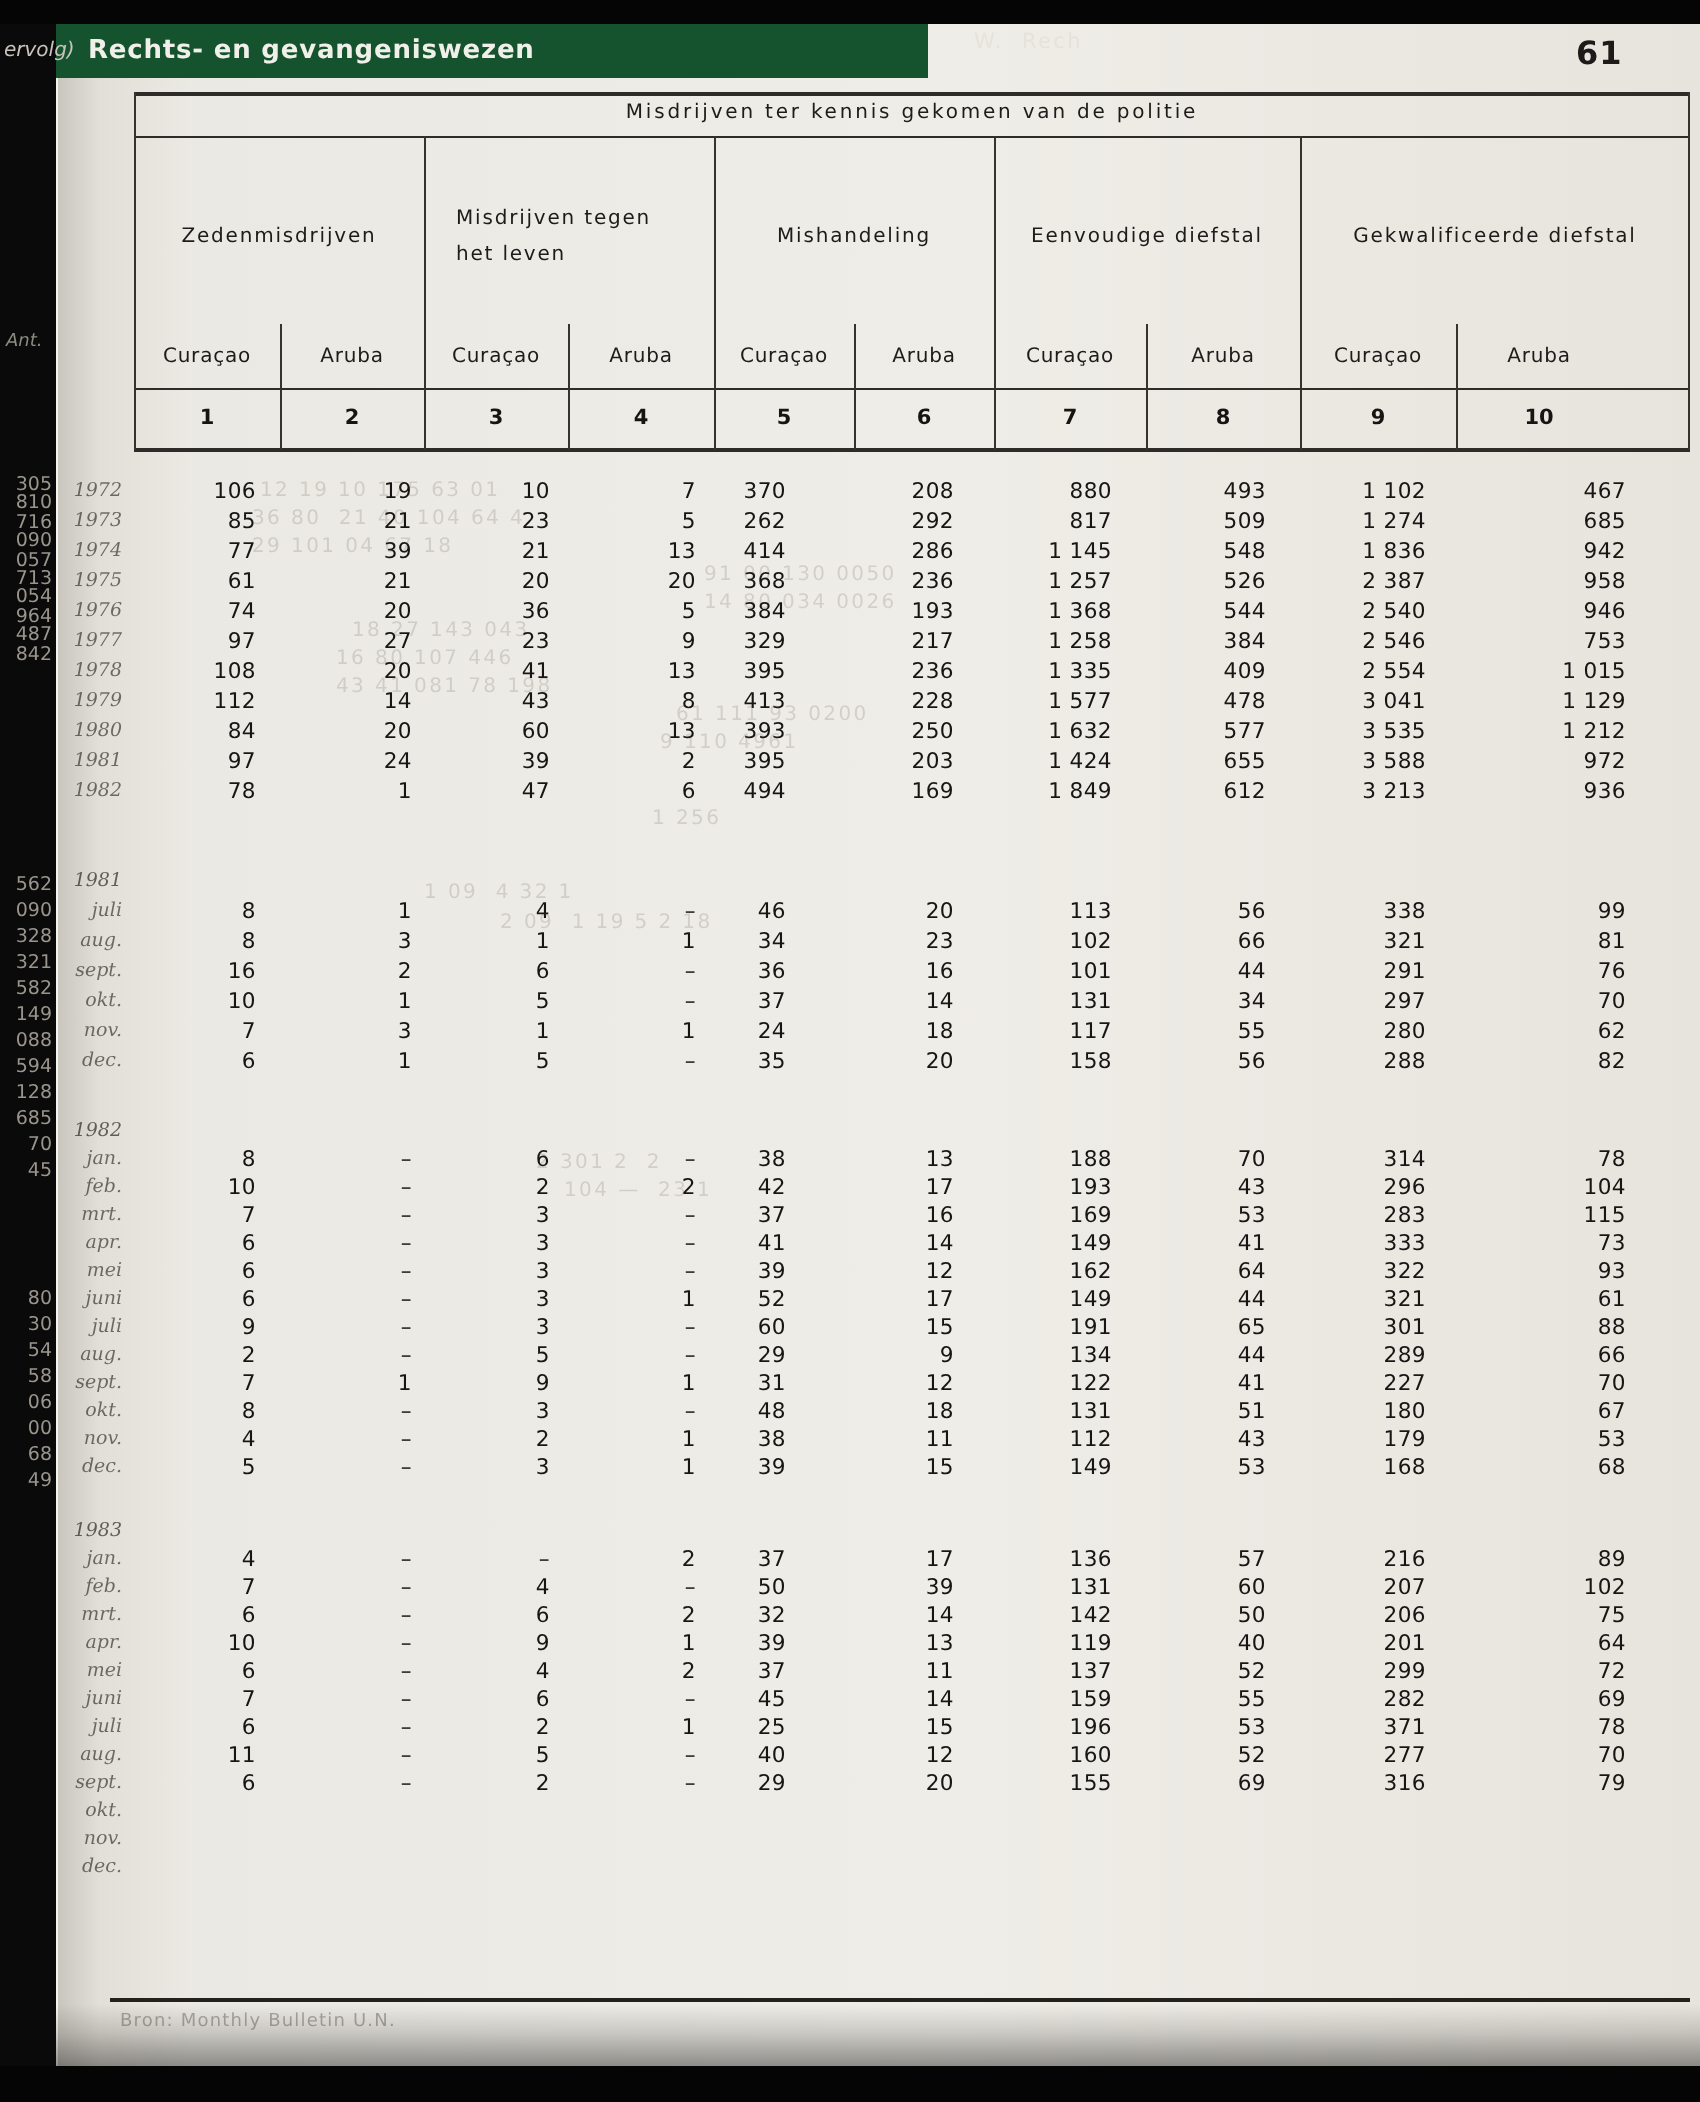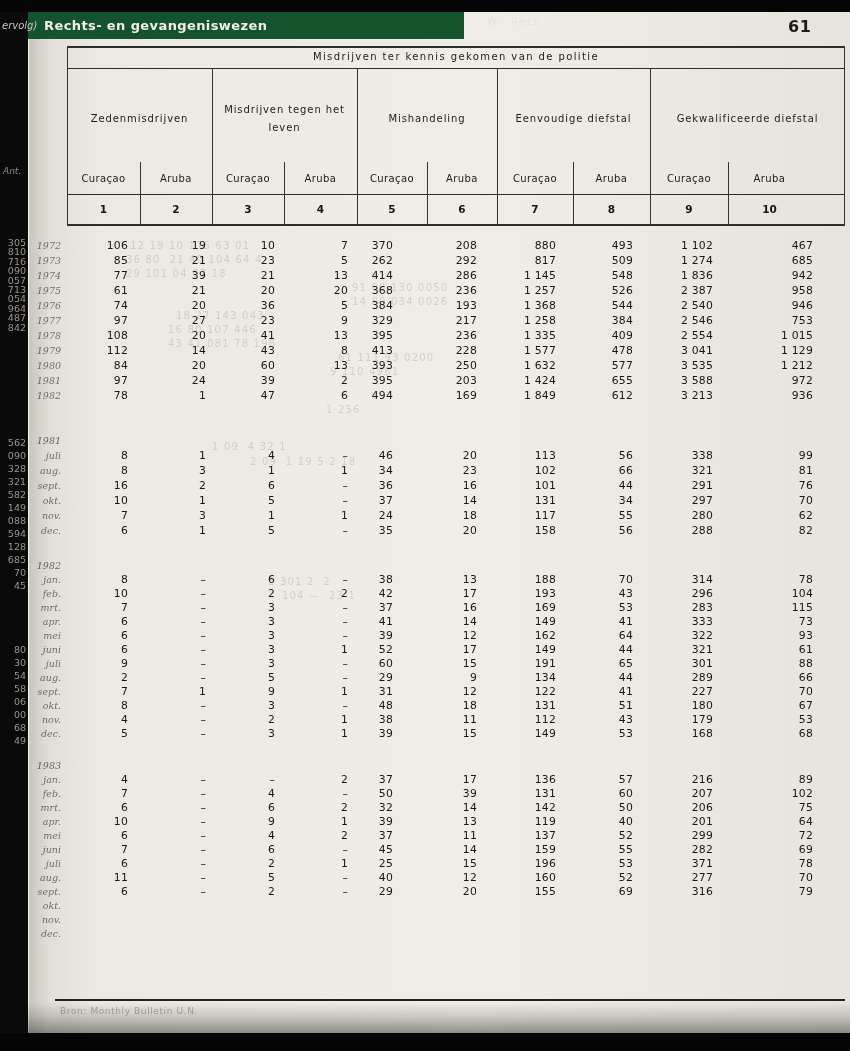--- a/index.html
+++ b/index.html
@@ -43,22 +43,22 @@
   .v-s1 { left:110px; top:118px; height:63px; }
   .v-s2 { left:254px; top:118px; height:63px; }
   .v-s3 { left:397px; top:118px; height:63px; }
   .v-s4 { left:543px; top:118px; height:63px; }
   .v-s5 { left:698px; top:118px; height:63px; }
 
   .span-title { position:absolute; top:7px; left:37px; width:778px; text-align:center;
     font-size:10px; letter-spacing:1.4px; color:#1d1c1a; }
   .groups-row { position:absolute; top:28px; left:37px; width:778px; height:94px;
     display:grid; grid-template-columns:145px 145px 140px 153px 195px; }
-  .gcell { display:flex; align-items:center; justify-content:center; text-align:center;
-    font-size:10px; letter-spacing:.9px; line-height:1.8; color:#1d1c1a; padding:0 0; }
+  .gcell { display:flex; align-items:center; justify-content:center; 
+    font-size:10px; letter-spacing:.9px; line-height:1.8; color:#1d1c1a; padding:0 16px; }
   .hrow { position:absolute; left:37px; width:710px; display:grid;
     grid-template-columns:73px 72px 72px 73px 70px 70px 76px 77px 78px 117px; }
   .subhead-row { top:129px; }
   .numbers-row { top:159px; }
   .hcell { text-align:center; font-size:10px; letter-spacing:.4px; color:#1d1c1a; }
   .hcell:last-child { padding-right:34px; }
   .ncell { text-align:center; font-size:10.5px; font-weight:bold; color:#161513; }
   .ncell:last-child { padding-right:34px; }
 
   .datablocks { position:absolute; top:194px; left:0; width:815px; }

